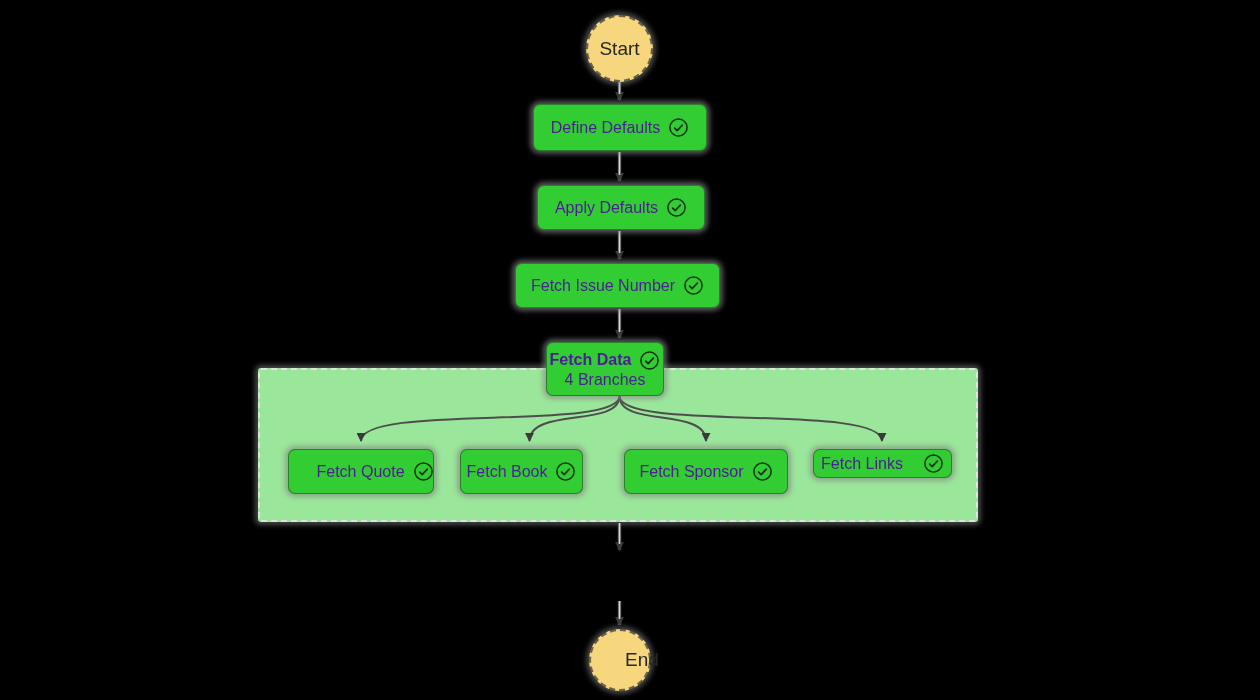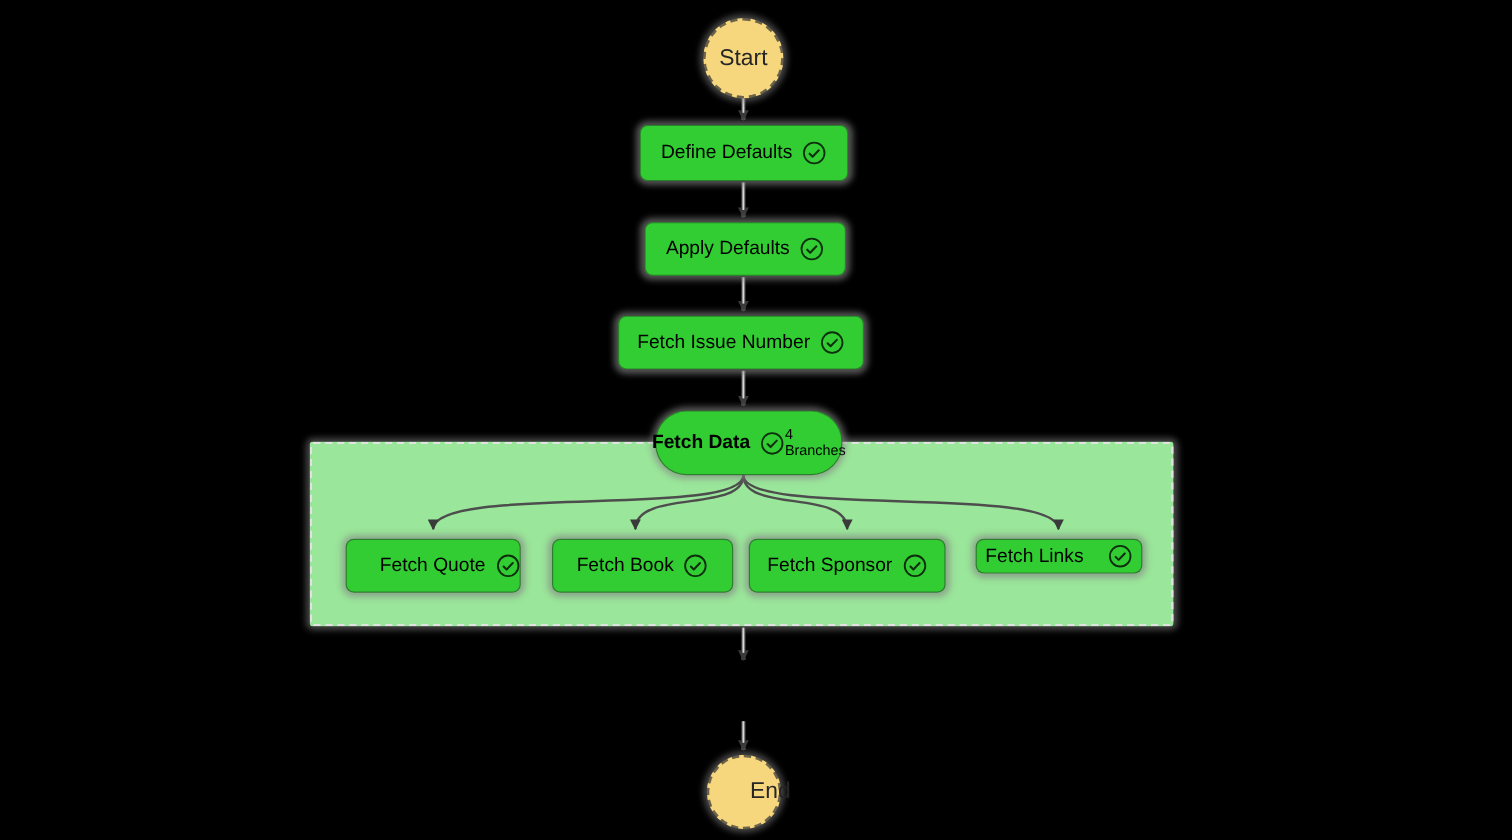--- a/index.html
+++ b/index.html
@@ -27,45 +27,45 @@
   }
 
   
   .node{
     position:absolute;
     display:flex;align-items:center;justify-content:center;gap:8px;
     background:#32cd32;
     border:1px solid rgba(35,35,35,.45);
     border-radius:7px;
     box-shadow:0 0 5px 3px rgba(132,132,132,.65);
-    color:#000000;
+    color:#4c1d95;
     font-size:16px;
     box-sizing:border-box;
     z-index:3;
   }
   .node .label{white-space:nowrap;}
   .node.bold-label .label{font-weight:bold;}
   .check{width:21px;height:21px;flex:0 0 auto;display:block;}
   .check circle{fill:none;stroke:#0d2f0d;stroke-width:1.6;}
   .check path{fill:none;stroke:#0d2f0d;stroke-width:1.8;stroke-linecap:round;stroke-linejoin:round;}
 
   .node-define {left:533px;top:104px;width:174px;height:47px;}
   .node-apply  {left:537px;top:185px;width:168px;height:45px;}
   .node-issue  {left:515px;top:263px;width:205px;height:45px;}
   .node-create {left:545px;top:554px;width:148px;height:46px;}
 
   .node-fetchdata{
-    left:546px;top:342px;width:156px;height:54px;
-    flex-direction:row;gap:0px;z-index:4;border-radius:26px;
+    left:546px;top:342px;width:118px;height:54px;
+    flex-direction:column;gap:0px;z-index:4;
   }
   .node-fetchdata .row{display:flex;align-items:center;gap:8px;line-height:1.1;}
-  .node-fetchdata .sublabel{line-height:1.1;font-size:12px;}
+  .node-fetchdata .sublabel{line-height:1.1;font-size:16px;}
 
   .node-quote  {left:288px;top:449px;width:146px;height:45px;padding-left:28px;}
-  .node-book   {left:460px;top:449px;width:151px;height:45px;}
+  .node-book   {left:460px;top:449px;width:123px;height:45px;}
   .node-sponsor{left:624px;top:449px;width:164px;height:45px;}
   .node-links  {left:813px;top:449px;width:139px;height:29px;gap:20px;}
 
   
   .terminal{
     position:absolute;
     border-radius:50%;
     background:#f6d77e;
     border:2px dashed #6b6248;
     display:flex;align-items:center;justify-content:center;

